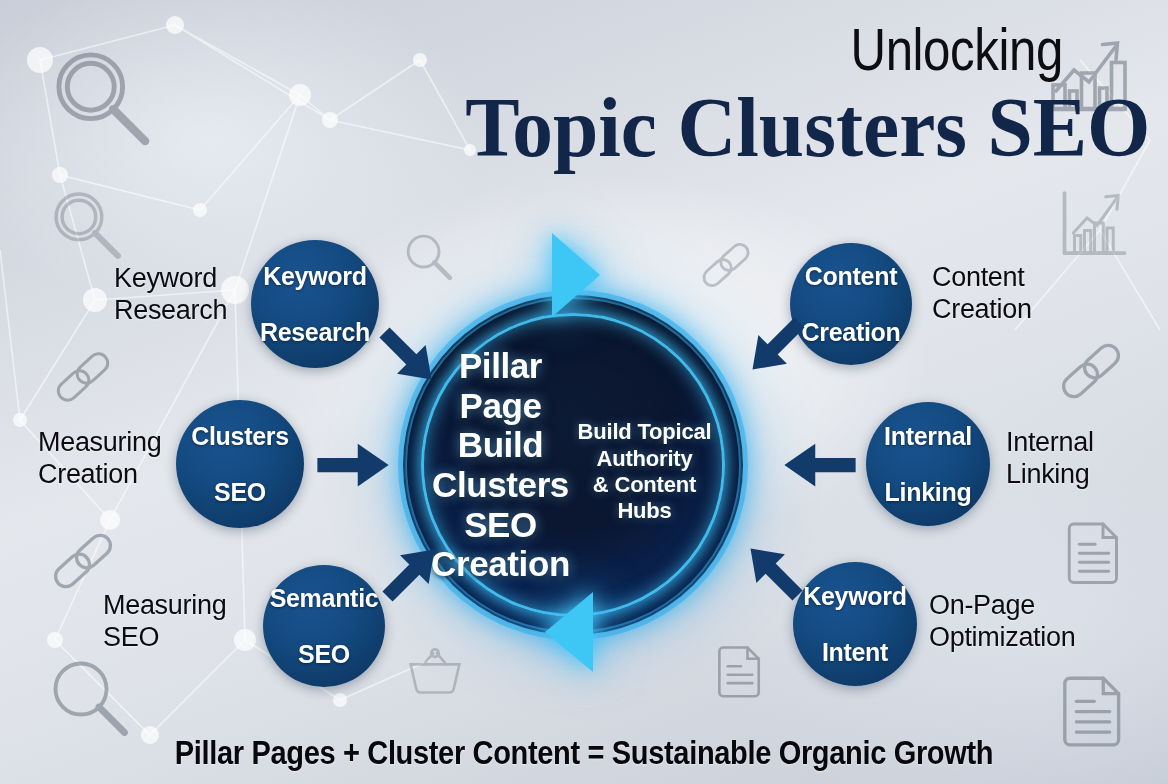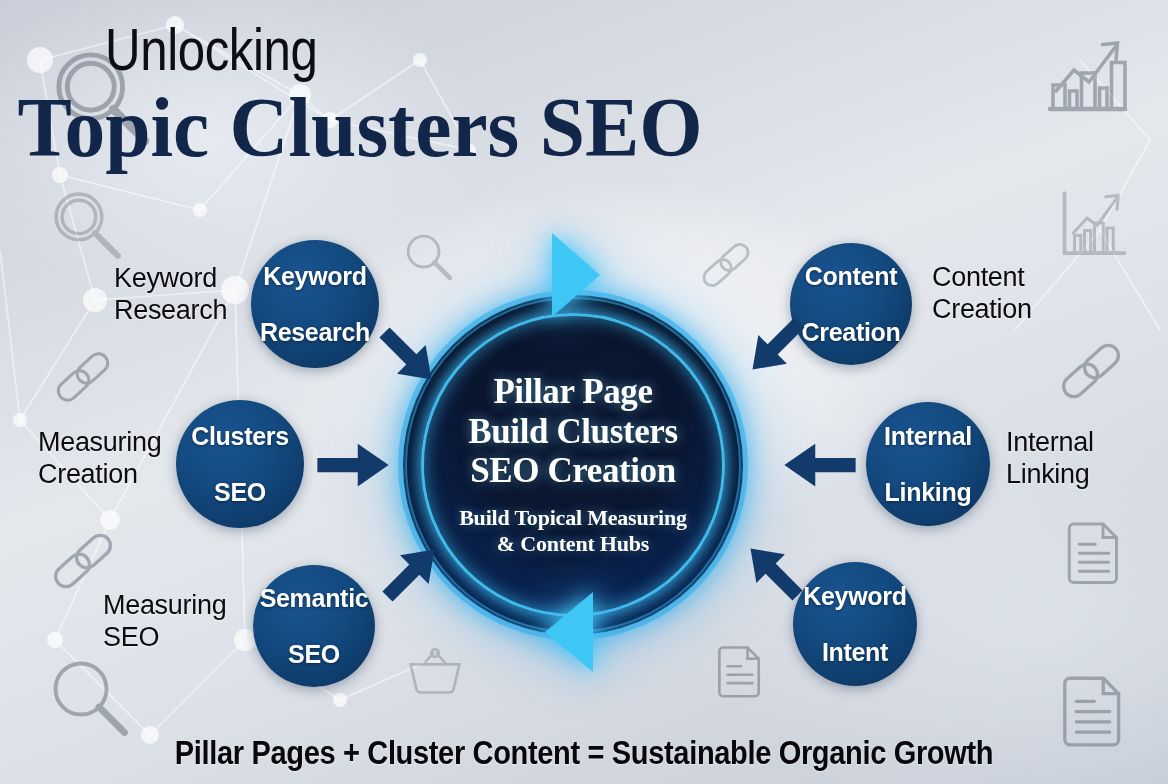--- a/index.html
+++ b/index.html
@@ -33,21 +33,21 @@
     opacity: 0.55;
   }
   .deco-icon.faint { opacity: 0.38; }
 
   
   .title-wrap {
     position: absolute;
     top: 20px;
     left: 0;
     width: 100%;
-    text-align: left;
+    text-align: right;
     z-index: 6;
   }
   .title-line1 {
     font-family: "Liberation Sans Narrow", "Liberation Sans", sans-serif;
     font-size: 60px;
     font-weight: 400;
     color: #0d0d12;
     letter-spacing: -0.5px;
     line-height: 1.0;
     transform: scaleX(0.82);
@@ -93,28 +93,27 @@
     position: absolute;
     inset: 2px;
     border-radius: 50%;
     border: 2px solid rgba(55,175,235,0.55);
     box-shadow: 0 0 18px 5px rgba(55,175,235,0.4);
   }
   .hub-text {
     position: absolute;
     inset: 0;
     display: flex;
-    flex-direction: column;
+    flex-direction: row;
     align-items: center;
     justify-content: center;
     text-align: center;
     padding: 0 26px;
     box-sizing: border-box;
     color: #ffffff;
-    font-family: Liberation Serif, serif;
   }
   .hub-main {
     font-size: 35px;
     font-weight: 700;
     line-height: 1.13;
     letter-spacing: -0.4px;
     text-shadow: 0 0 12px rgba(120,210,255,0.6), 0 2px 4px rgba(0,0,0,0.6);
   }
   .hub-sub {
     margin-top: 14px;
@@ -346,21 +345,21 @@
   <div class="hub">
     <div class="hub-ring2"></div>
     <div class="hub-ring"></div>
     <div class="hub-text">
       <div class="hub-main">
         <div>Pillar Page</div>
         <div>Build Clusters</div>
         <div>SEO Creation</div>
       </div>
       <div class="hub-sub">
-        <div>Build Topical Measuring</div>
+        <div>Build Topical Authority</div>
         <div>&amp; Content Hubs</div>
       </div>
     </div>
   </div>
 
   <div class="cycle-tri top"></div>
   <div class="cycle-tri bottom"></div>
 
   <div class="node" style="left:251px; top:240px; width:128px; height:128px; font-size:25px;">
     <span>
@@ -369,21 +368,21 @@
     </span>
   </div>
 
   <div class="node" style="left:176px; top:400px; width:128px; height:128px; font-size:25px;">
     <span>
       <span>Clusters</span><br>
       <span>SEO</span>
     </span>
   </div>
 
-  <div class="node" style="left:253px; top:565px; width:122px; height:122px; font-size:25px;text-align:center;">
+  <div class="node" style="left:263px; top:565px; width:122px; height:122px; font-size:25px;text-align:center;">
     <span>
       <span>Semantic</span><br>
       <span>SEO</span>
     </span>
   </div>
 
   <div class="node" style="left:790px; top:243px; width:122px; height:122px; font-size:25px;">
     <span>
       <span>Content</span><br>
       <span>Creation</span>
@@ -422,20 +421,24 @@
   <div class="olabel" style="left:932px; top:262px; text-align:left; width:170px;">
     <span>Content</span><br>
     <span>Creation</span>
   </div>
 
   <div class="olabel" style="left:1006px; top:427px; text-align:left; width:160px;">
     <span>Internal</span><br>
     <span>Linking</span>
   </div>
 
+  <div class="olabel" style="left:929px; top:590px; text-align:left; width:200px;">
+    <span>On-Page</span><br>
+    <span>Optimization</span>
+  </div>
 
   <svg class="arrow" style="left:370px; top:318px;" width="76" height="76" viewBox="0 0 64 64">
     <g transform="rotate(45 32 32)" fill="#123a6b">
       <path d="M4,26 L36,26 L36,15 L60,32 L36,49 L36,38 L4,38 Z"></path>
     </g>
   </svg>
 
   <svg class="arrow" style="left:315px; top:434px;" width="76" height="62" viewBox="0 0 64 52">
     <path d="M2,20 L36,20 L36,8 L62,26 L36,44 L36,32 L2,32 Z" fill="#123a6b"></path>
   </svg>

